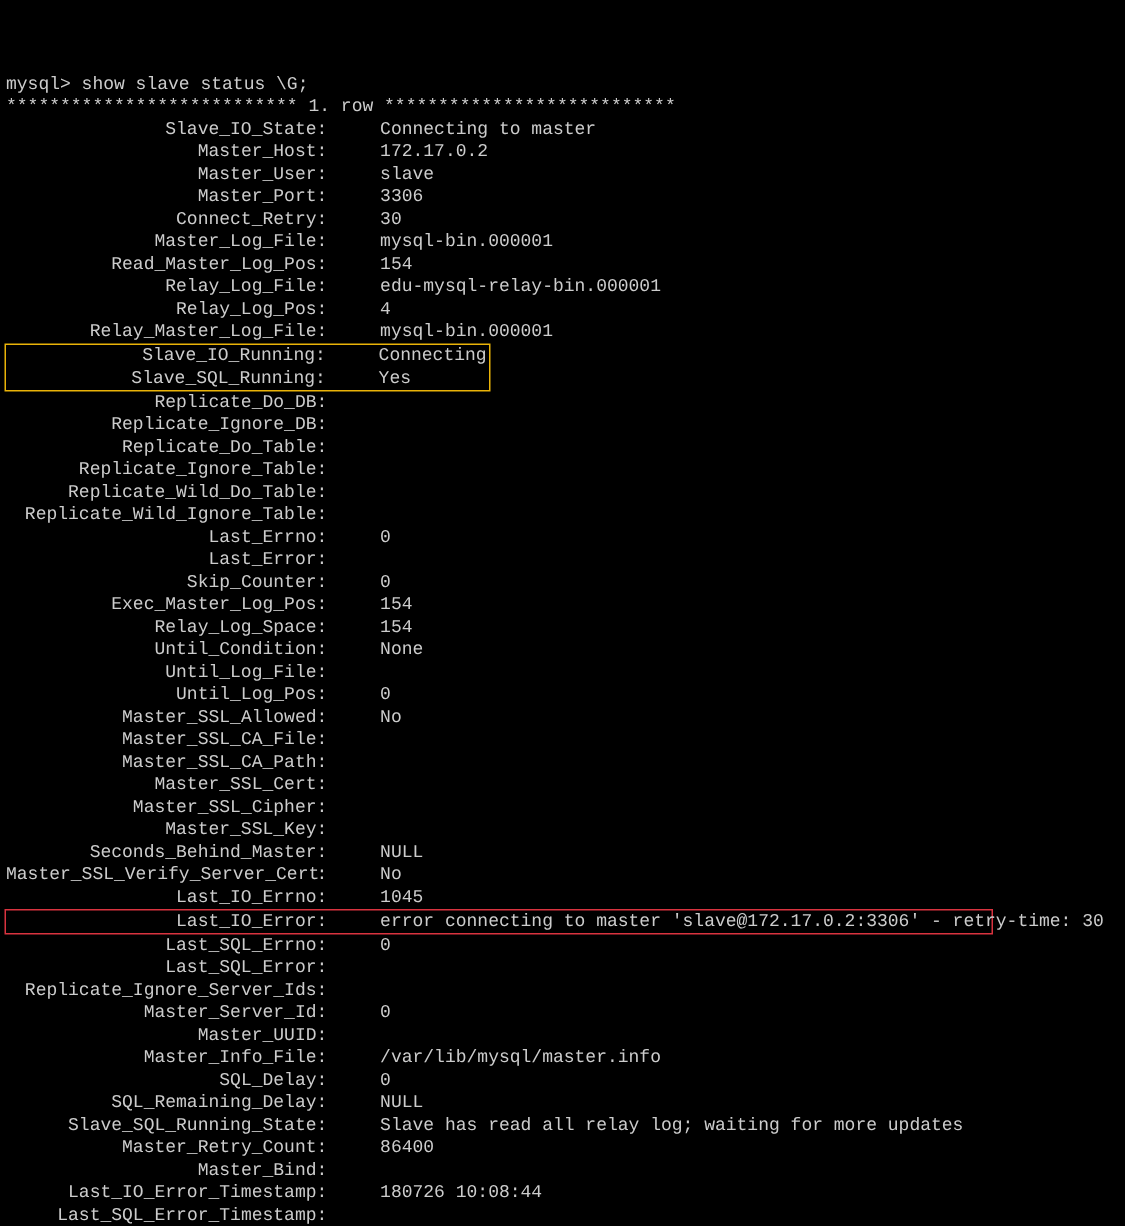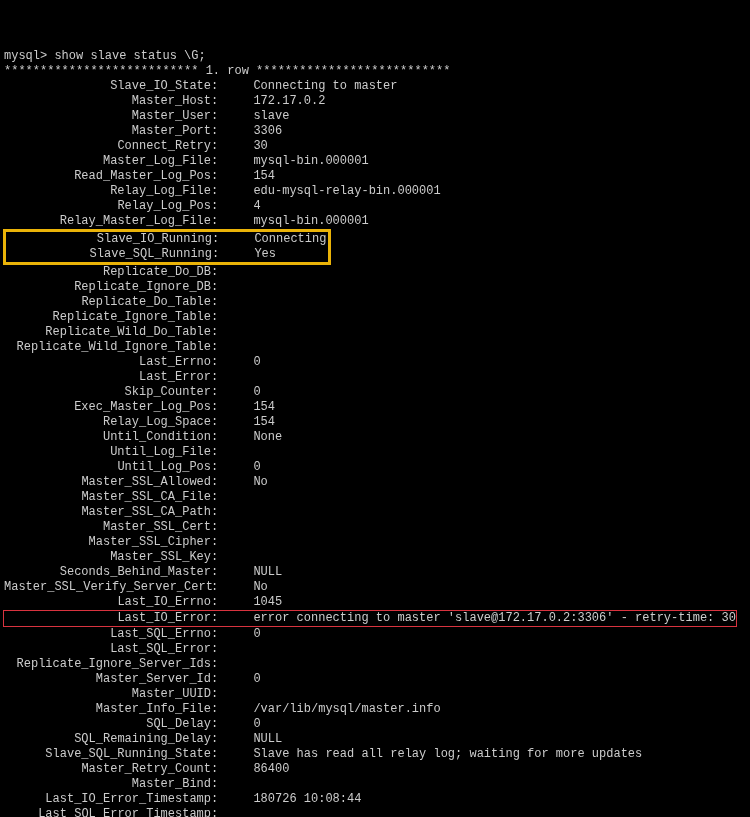--- a/index.html
+++ b/index.html
@@ -16,31 +16,31 @@
   }
   .row { display: flex; align-items: flex-end; }
   .label { 
     width: 207px; 
     text-align: right; 
     flex-shrink: 0;
   }
   .sep { flex-shrink: 0; }
   .value { flex-shrink: 0; margin-left: 28px; }
   .hl-group1 {
-    border: 3px solid #eab308;
+    border: 1px solid #eab308;
     display: inline-block;
     padding: 0 1px;
     margin-left: -1px;
   }
   .hl-group2 {
     border: 1px solid #d9333f;
     display: inline-block;
     padding: 0 2px;
     margin-left: -1px;
-    width: 734px;
+    width: 659px;
     box-sizing: border-box;
   }
 </style>
 </head>
 <body>
 
 
 <div id="terminal"><div>mysql&gt; show slave status \G;</div><div>*************************** 1. row ***************************</div><div class="row"><span class="label">Slave_IO_State</span><span class="sep">: </span><span class="value">Connecting to master</span></div><div class="row"><span class="label">Master_Host</span><span class="sep">: </span><span class="value">172.17.0.2</span></div><div class="row"><span class="label">Master_User</span><span class="sep">: </span><span class="value">slave</span></div><div class="row"><span class="label">Master_Port</span><span class="sep">: </span><span class="value">3306</span></div><div class="row"><span class="label">Connect_Retry</span><span class="sep">: </span><span class="value">30</span></div><div class="row"><span class="label">Master_Log_File</span><span class="sep">: </span><span class="value">mysql-bin.000001</span></div><div class="row"><span class="label">Read_Master_Log_Pos</span><span class="sep">: </span><span class="value">154</span></div><div class="row"><span class="label">Relay_Log_File</span><span class="sep">: </span><span class="value">edu-mysql-relay-bin.000001</span></div><div class="row"><span class="label">Relay_Log_Pos</span><span class="sep">: </span><span class="value">4</span></div><div class="row"><span class="label">Relay_Master_Log_File</span><span class="sep">: </span><span class="value">mysql-bin.000001</span></div><div class="hl-group1" style="width: 320px;"><div class="row"><span class="label" style="width: 205px;">Slave_IO_Running</span><span class="sep">: </span><span class="value">Connecting</span></div><div class="row"><span class="label" style="width: 205px;">Slave_SQL_Running</span><span class="sep">: </span><span class="value">Yes</span></div></div><div class="row"><span class="label">Replicate_Do_DB</span><span class="sep">: </span><span class="value"></span></div><div class="row"><span class="label">Replicate_Ignore_DB</span><span class="sep">: </span><span class="value"></span></div><div class="row"><span class="label">Replicate_Do_Table</span><span class="sep">: </span><span class="value"></span></div><div class="row"><span class="label">Replicate_Ignore_Table</span><span class="sep">: </span><span class="value"></span></div><div class="row"><span class="label">Replicate_Wild_Do_Table</span><span class="sep">: </span><span class="value"></span></div><div class="row"><span class="label">Replicate_Wild_Ignore_Table</span><span class="sep">: </span><span class="value"></span></div><div class="row"><span class="label">Last_Errno</span><span class="sep">: </span><span class="value">0</span></div><div class="row"><span class="label">Last_Error</span><span class="sep">: </span><span class="value"></span></div><div class="row"><span class="label">Skip_Counter</span><span class="sep">: </span><span class="value">0</span></div><div class="row"><span class="label">Exec_Master_Log_Pos</span><span class="sep">: </span><span class="value">154</span></div><div class="row"><span class="label">Relay_Log_Space</span><span class="sep">: </span><span class="value">154</span></div><div class="row"><span class="label">Until_Condition</span><span class="sep">: </span><span class="value">None</span></div><div class="row"><span class="label">Until_Log_File</span><span class="sep">: </span><span class="value"></span></div><div class="row"><span class="label">Until_Log_Pos</span><span class="sep">: </span><span class="value">0</span></div><div class="row"><span class="label">Master_SSL_Allowed</span><span class="sep">: </span><span class="value">No</span></div><div class="row"><span class="label">Master_SSL_CA_File</span><span class="sep">: </span><span class="value"></span></div><div class="row"><span class="label">Master_SSL_CA_Path</span><span class="sep">: </span><span class="value"></span></div><div class="row"><span class="label">Master_SSL_Cert</span><span class="sep">: </span><span class="value"></span></div><div class="row"><span class="label">Master_SSL_Cipher</span><span class="sep">: </span><span class="value"></span></div><div class="row"><span class="label">Master_SSL_Key</span><span class="sep">: </span><span class="value"></span></div><div class="row"><span class="label">Seconds_Behind_Master</span><span class="sep">: </span><span class="value">NULL</span></div><div class="row"><span class="label">Master_SSL_Verify_Server_Cert</span><span class="sep">: </span><span class="value">No</span></div><div class="row"><span class="label">Last_IO_Errno</span><span class="sep">: </span><span class="value">1045</span></div><div class="hl-group2"><div class="row"><span class="label" style="width: 205px;">Last_IO_Error</span><span class="sep">: </span><span class="value">error connecting to master 'slave@172.17.0.2:3306' - retry-time: 30  retries: 1</span></div></div><div class="row"><span class="label">Last_SQL_Errno</span><span class="sep">: </span><span class="value">0</span></div><div class="row"><span class="label">Last_SQL_Error</span><span class="sep">: </span><span class="value"></span></div><div class="row"><span class="label">Replicate_Ignore_Server_Ids</span><span class="sep">: </span><span class="value"></span></div><div class="row"><span class="label">Master_Server_Id</span><span class="sep">: </span><span class="value">0</span></div><div class="row"><span class="label">Master_UUID</span><span class="sep">: </span><span class="value"></span></div><div class="row"><span class="label">Master_Info_File</span><span class="sep">: </span><span class="value">/var/lib/mysql/master.info</span></div><div class="row"><span class="label">SQL_Delay</span><span class="sep">: </span><span class="value">0</span></div><div class="row"><span class="label">SQL_Remaining_Delay</span><span class="sep">: </span><span class="value">NULL</span></div><div class="row"><span class="label">Slave_SQL_Running_State</span><span class="sep">: </span><span class="value">Slave has read all relay log; waiting for more updates</span></div><div class="row"><span class="label">Master_Retry_Count</span><span class="sep">: </span><span class="value">86400</span></div><div class="row"><span class="label">Master_Bind</span><span class="sep">: </span><span class="value"></span></div><div class="row"><span class="label">Last_IO_Error_Timestamp</span><span class="sep">: </span><span class="value">180726 10:08:44</span></div><div class="row"><span class="label">Last_SQL_Error_Timestamp</span><span class="sep">: </span><span class="value"></span></div></div>
 
 

